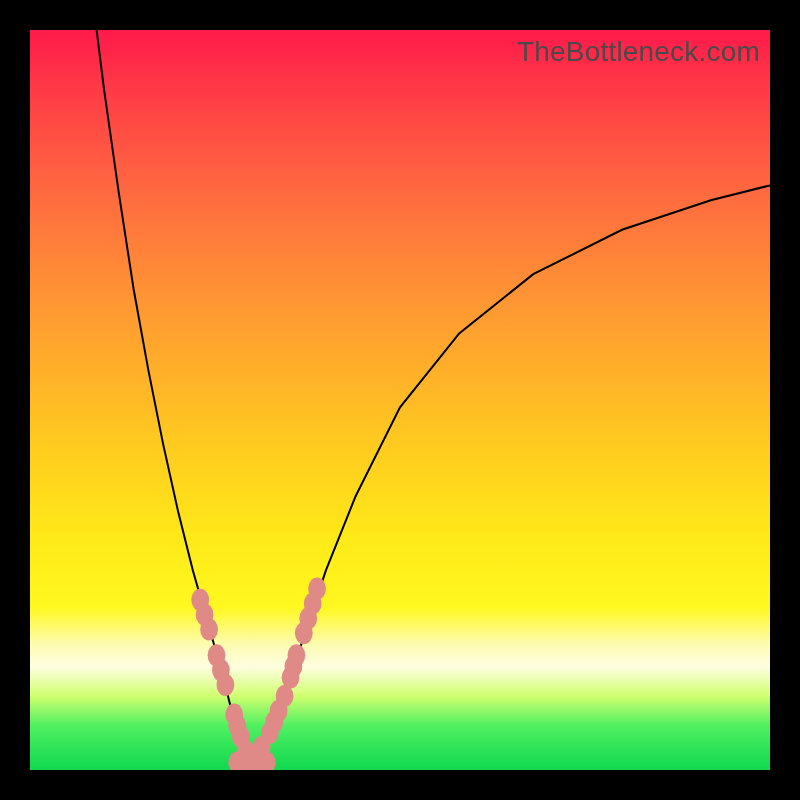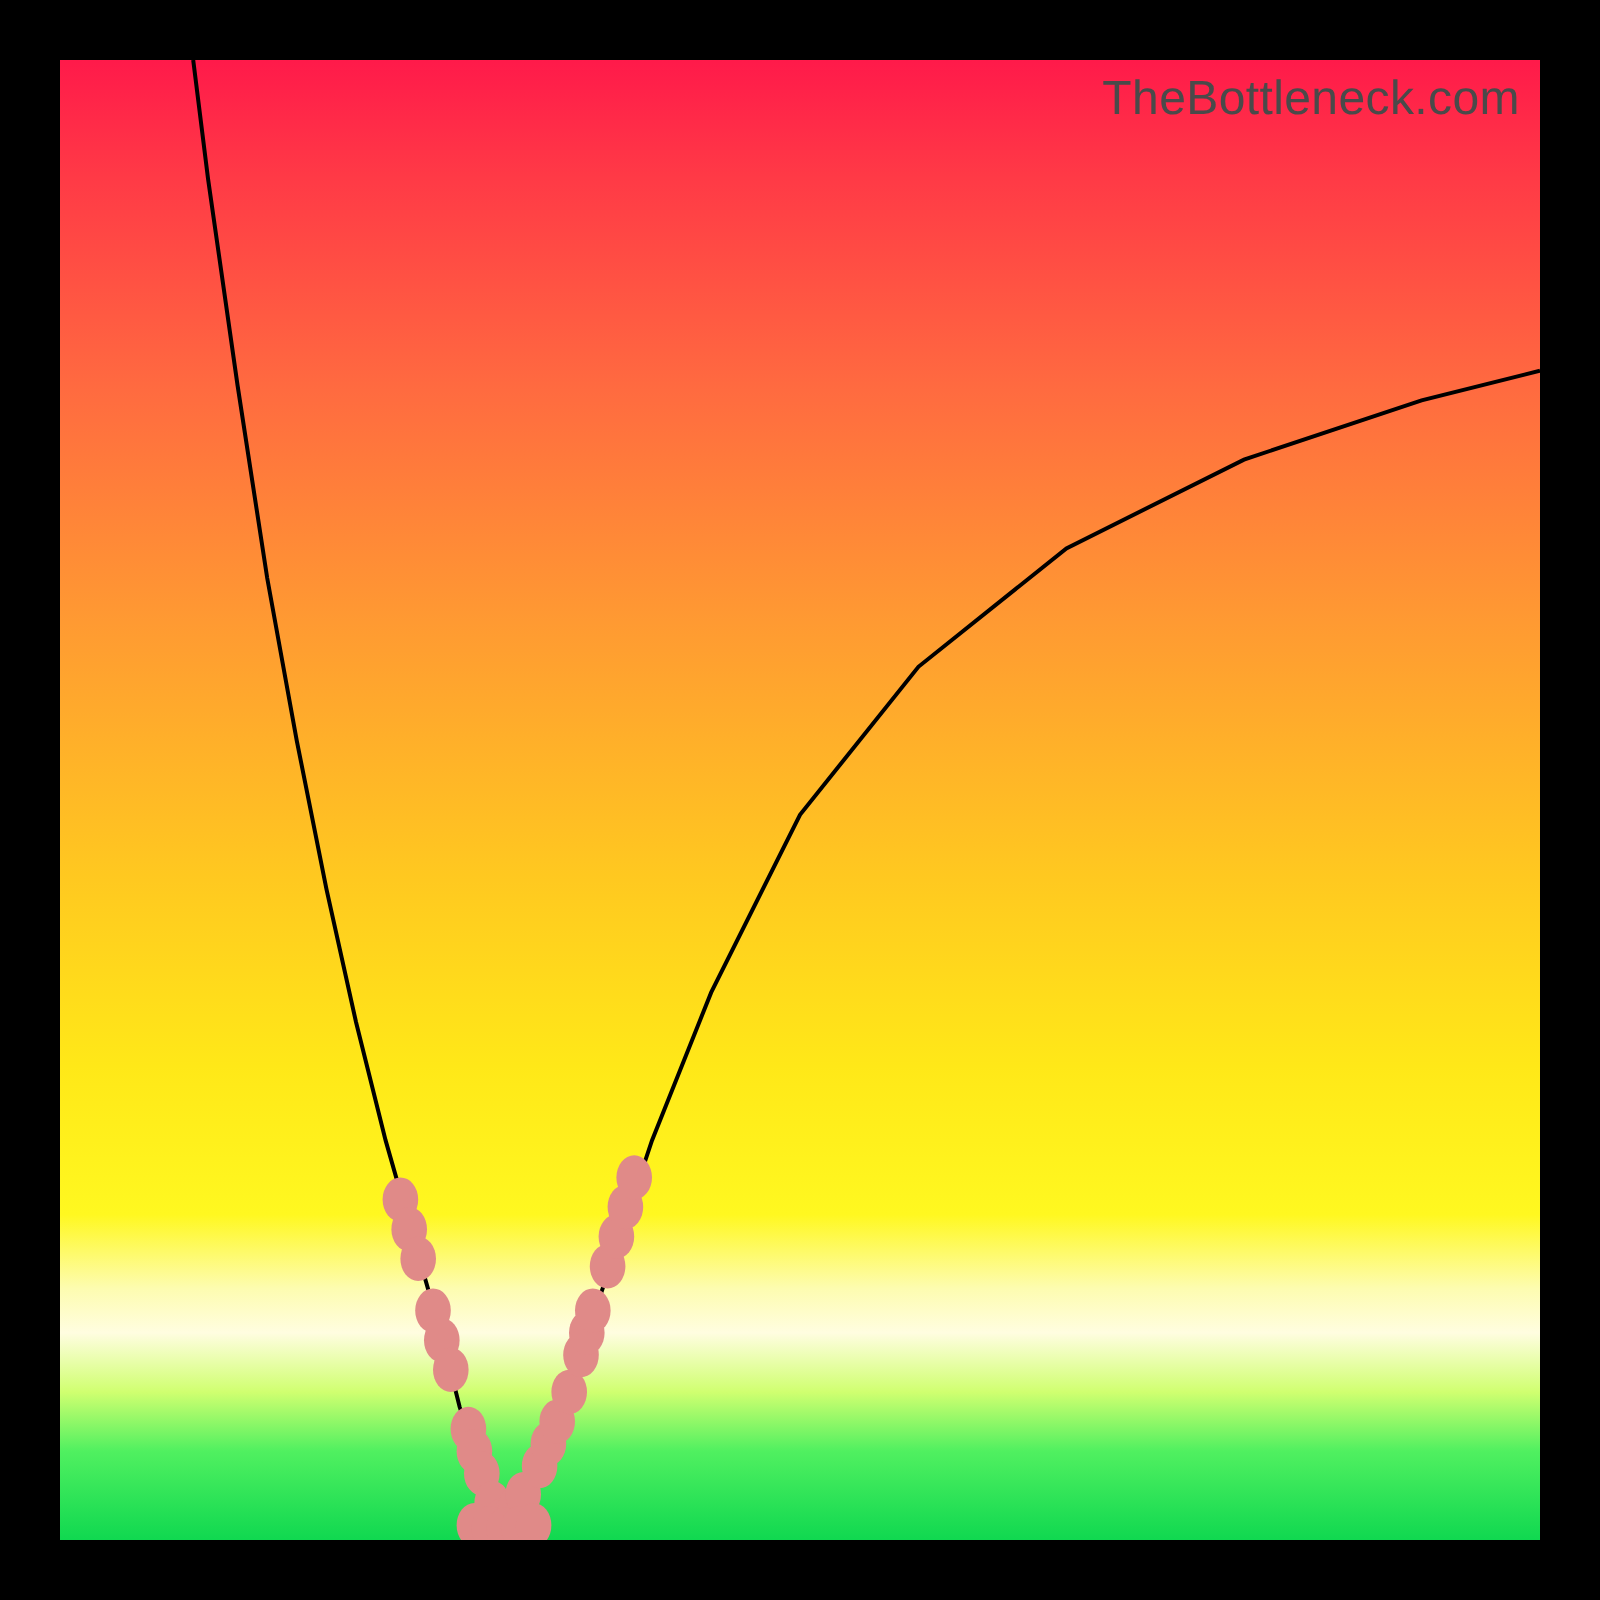--- a/index.html
+++ b/index.html
@@ -31,21 +31,21 @@
       #d0ff70 90%,
       #50f060 94%,
       #10d850 100%
     );
   }
   .watermark {
     position: absolute;
     top: 6px;
     right: 10px;
     color: #4a4a4a;
-    font-size: 24px;
+    font-size: 28px;
     font-weight: 500;
     letter-spacing: 0.2px;
     user-select: none;
   }
   svg.curves {
     position: absolute;
     left: 0;
     top: 0;
     width: 740px;
     height: 740px;

